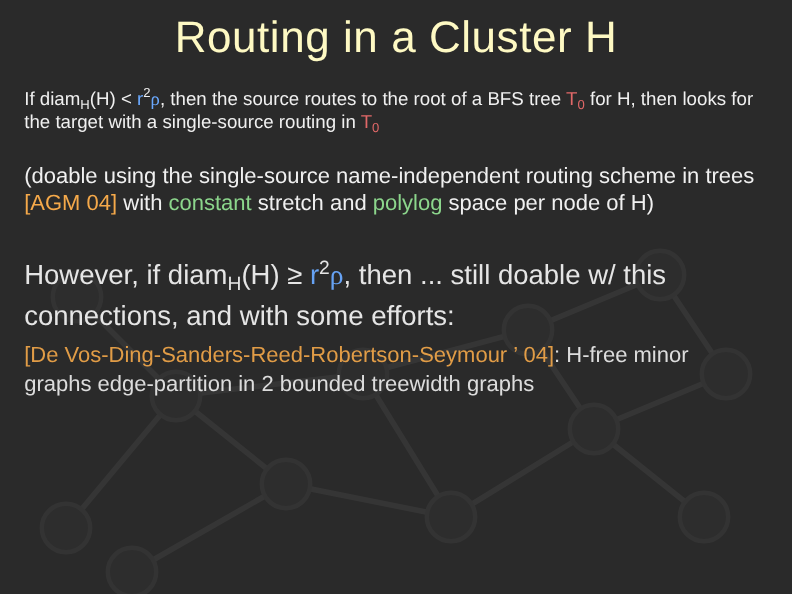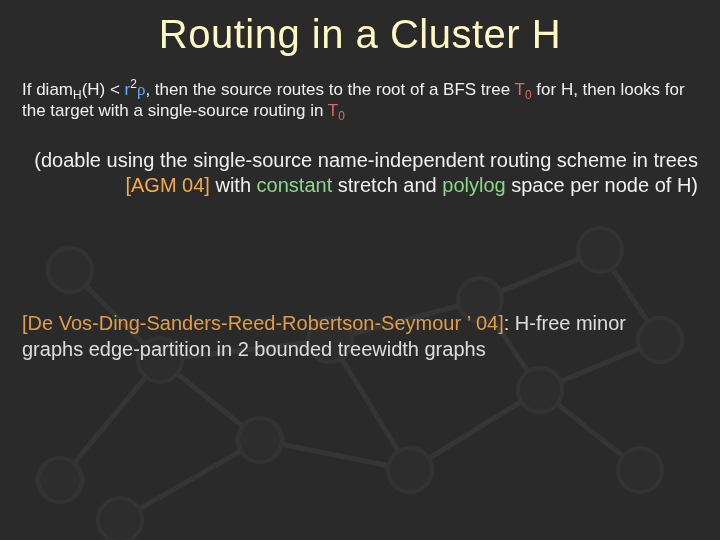--- a/index.html
+++ b/index.html
@@ -49,21 +49,20 @@
   }
   .para {
     font-size: 17px;
     line-height: 1.25;
     margin-top: 22px;
   }
   .small-para {
     font-size: 20px;
     line-height: 1.25;
     margin-top: 26px;
-    text-align: right;
   }
   .sub { vertical-align: sub; font-size: 0.7em; line-height: 0; }
   .sup { vertical-align: super; font-size: 0.7em; line-height: 0; }
   .blue   { color: #6aa9ff; }
   .orange { color: #f5a94a; }
   .red    { color: #e06868; }
   .green  { color: #8cd68c; }
   .rho    { font-family: "Times New Roman", serif; font-style: normal; }
 
   .overlap-wrap {
@@ -129,20 +128,23 @@
     <div class="para">
       <span>If diam</span><span class="sub">H</span><span>(H) &lt; </span><span class="blue">r</span><span class="sup">2</span><span class="rho blue">ρ</span><span>, then the source routes to the root of a BFS tree </span><span class="red">T</span><span class="sub red">0</span><span> for H, then looks for the target with a single-source routing in </span><span class="red">T</span><span class="sub red">0</span>
     </div>
 
     <div class="small-para">
       <span>(doable using the single-source name-independent routing scheme in trees </span><span class="orange">[AGM 04]</span><span> with </span><span class="green">constant</span><span> stretch and </span><span class="green">polylog</span><span> space per node of H)</span>
     </div>
 
     <div class="overlap-wrap">
 
+      <div class="layer layer-back">
+        <span>However, if diam</span><span class="sub">H</span><span>(H) ≥ </span><span class="blue">r</span><span class="sup">2</span><span class="rho blue">ρ</span><span>, then ... still doable w/ this connections, and with some efforts:</span>
+      </div>
 
 
       <div class="sub-note">
         <span class="orange">[De Vos-Ding-Sanders-Reed-Robertson-Seymour ’ 04]</span><span>: H-free minor graphs edge-partition in 2 bounded treewidth graphs</span>
       </div>
 
     </div>
   </div>
 </div>
 

